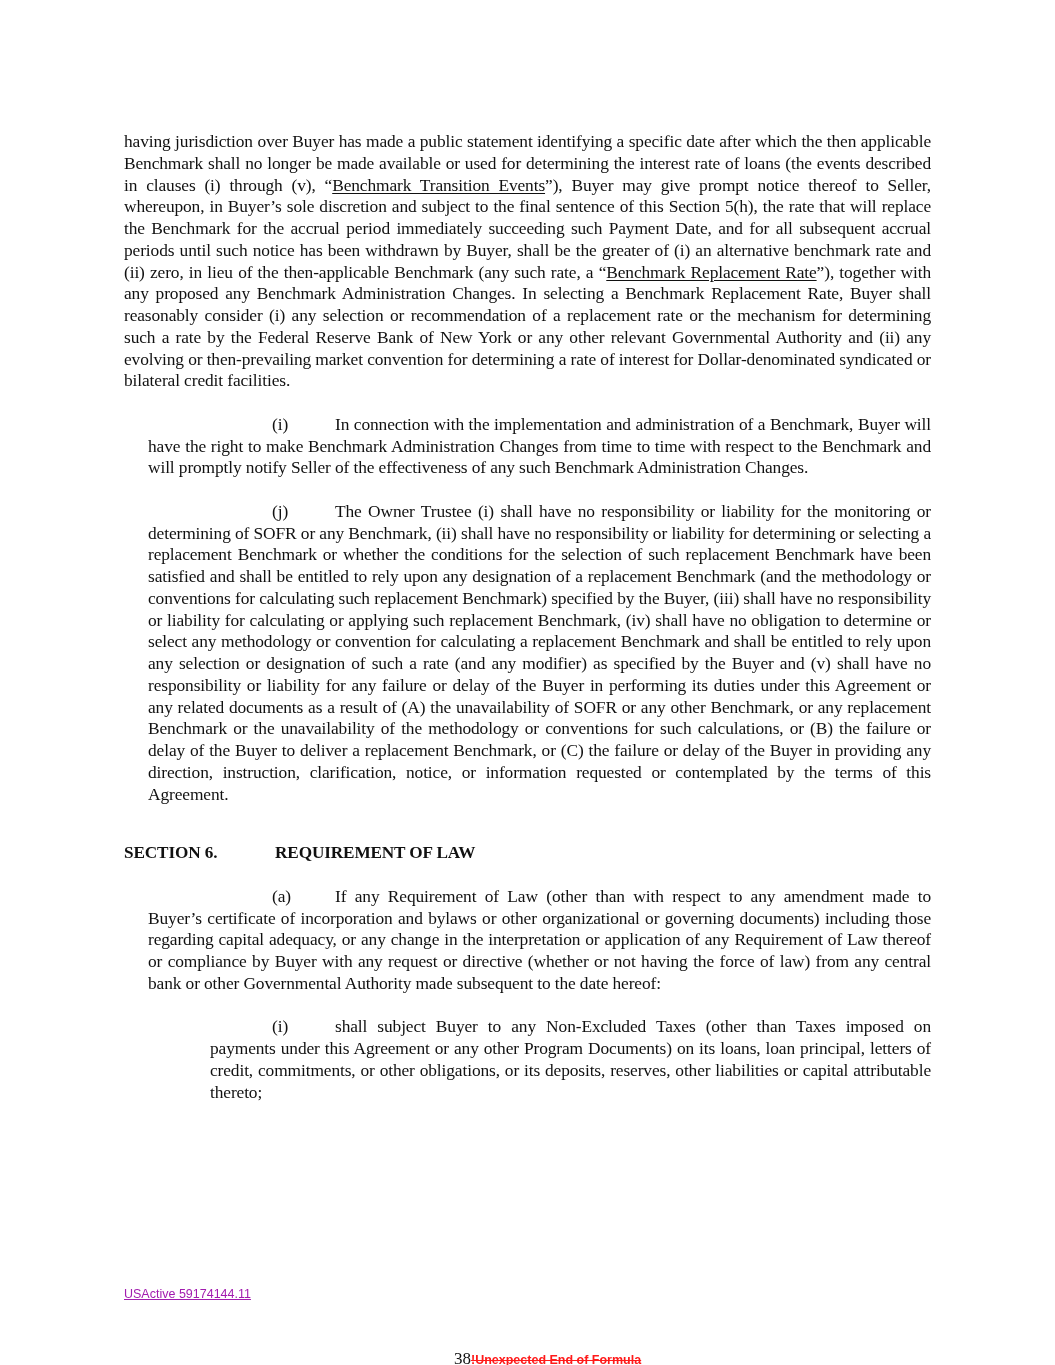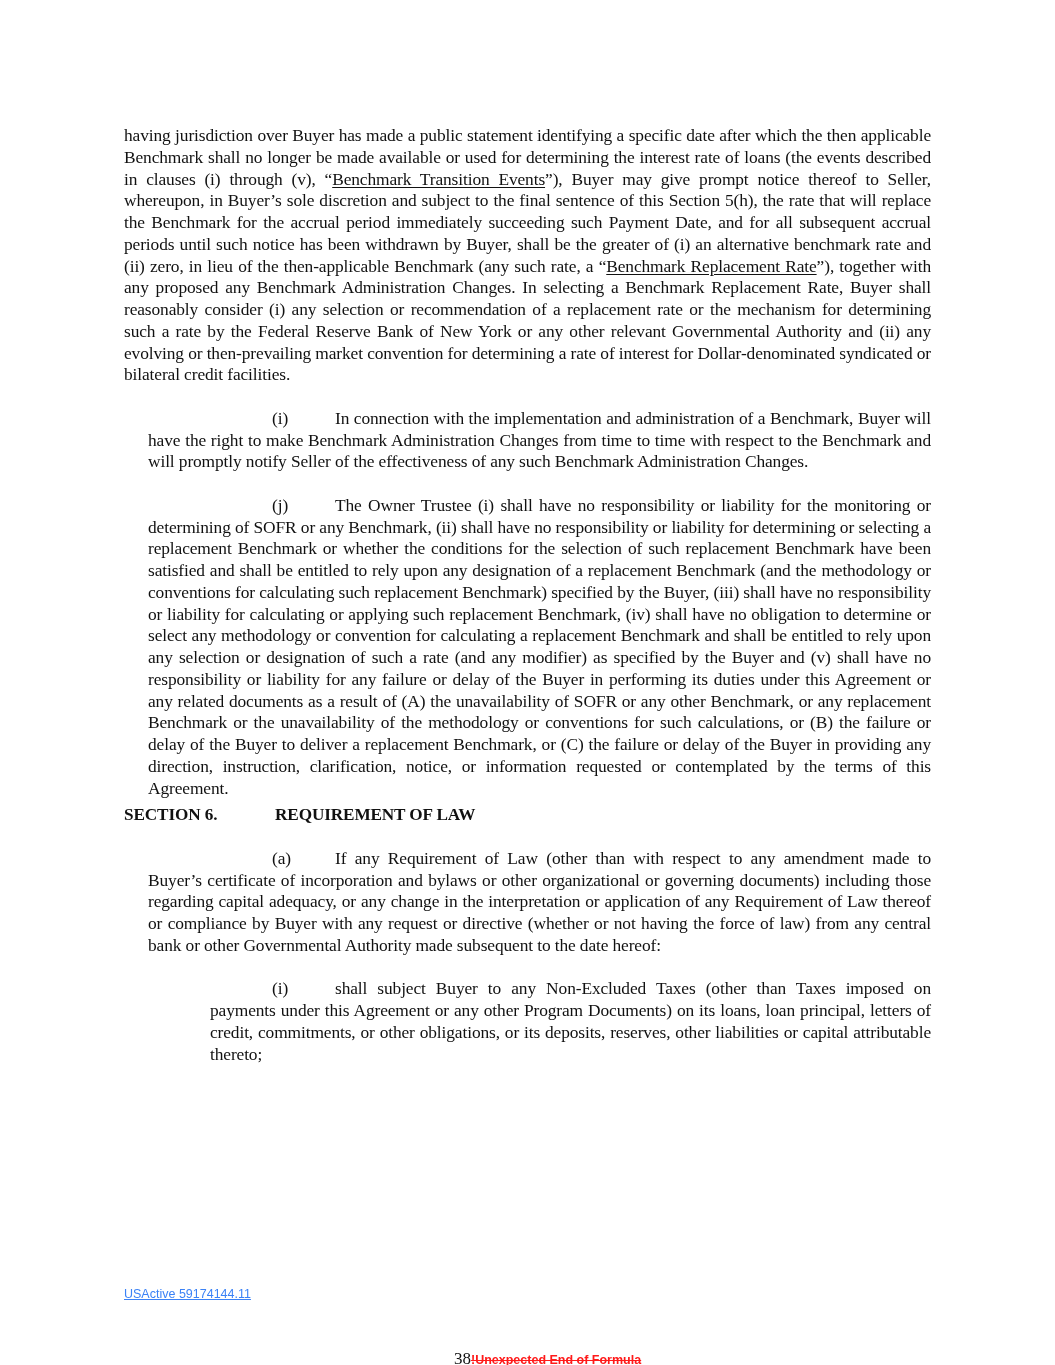--- a/index.html
+++ b/index.html
@@ -11,21 +11,21 @@
       width: 1055px;
       height: 1365px;
       position: relative;
       overflow: hidden;
       font-family: "Liberation Serif", "DejaVu Serif", serif;
       color: #111111;
     }
     .page {
       position: absolute;
       left: 124px;
-      top: 125px;
+      top: 131px;
       width: 807px;
     }
     p {
       margin: 0;
       font-size: 17.4px;
       line-height: 21.75px;
       text-align: justify;
       text-align-last: left;
       letter-spacing: -0.12px;
     }
@@ -33,21 +33,21 @@
     .label {
       display: inline-block;
       width: 63px;
     }
     .first-indent { padding-left: 124px; }
     .u { text-decoration: underline; text-underline-offset: 2px; }
     .heading {
       font-weight: bold;
       font-size: 17.2px;
       line-height: 21.75px;
-      margin-top: 5px;
+      margin-top: 37px;
     }
     .heading .sec-num {
       display: inline-block;
       width: 151px;
     }
     .sub {
       margin-left: 62px;
     }
     .sub .first-indent { padding-left: 62px; }
     .footer-page {
@@ -66,21 +66,21 @@
       font-size: 12.5px;
       text-decoration: line-through;
       text-decoration-color: #ff1a1a;
     }
     .footer-id {
       position: absolute;
       top: 1287px;
       left: 124px;
       font-family: "Liberation Sans", "DejaVu Sans", sans-serif;
       font-size: 12.5px;
-      color: #3b82f6;
+      color: #a21caf;
       text-decoration: underline;
       white-space: nowrap;
     }
   </style>
 </head>
 <body>
 
 <div class="page">
 
   <p><span>having jurisdiction over Buyer has made a public statement identifying a specific date after which the then applicable Benchmark shall no longer be made available or used for determining the interest rate of loans (the events described in clauses (i) through (v), “</span><span class="u">Benchmark Transition Events</span><span>”), Buyer may give prompt notice thereof to Seller, whereupon, in Buyer’s sole discretion and subject to the final sentence of this Section 5(h), the rate that will replace the Benchmark for the accrual period immediately succeeding such Payment Date, and for all subsequent accrual periods until such notice has been withdrawn by Buyer, shall be the greater of (i) an alternative benchmark rate and (ii) zero, in lieu of the then-applicable Benchmark (any such rate, a “</span><span class="u">Benchmark Replacement Rate</span><span>”), together with any proposed any Benchmark Administration Changes.  In selecting a Benchmark Replacement Rate, Buyer shall reasonably consider (i) any selection or recommendation of a replacement rate or the mechanism for determining such a rate by the Federal Reserve Bank of New York or any other relevant Governmental Authority and (ii) any evolving or then-prevailing market convention for determining a rate of interest for Dollar-denominated syndicated or bilateral credit facilities.</span></p>

